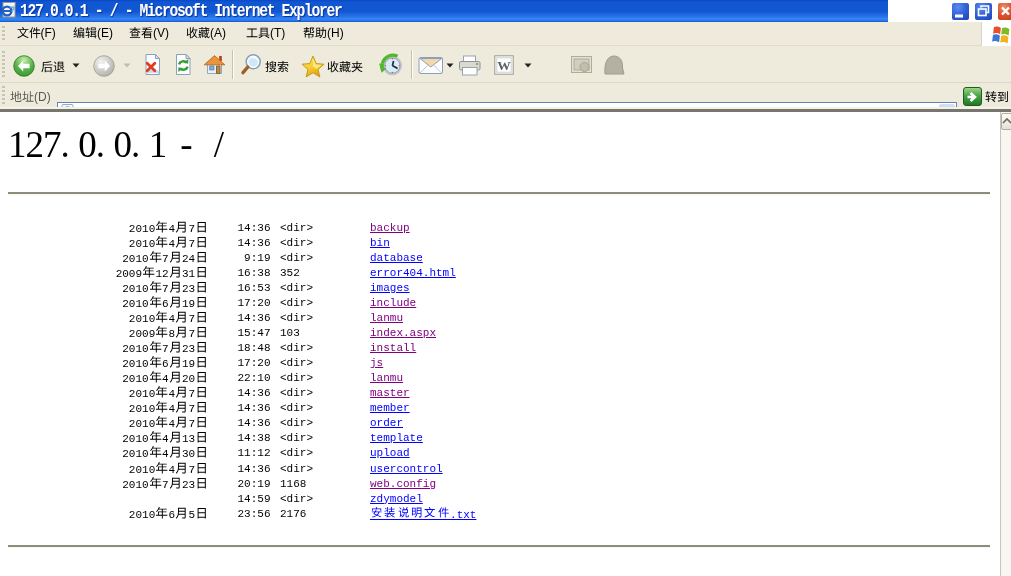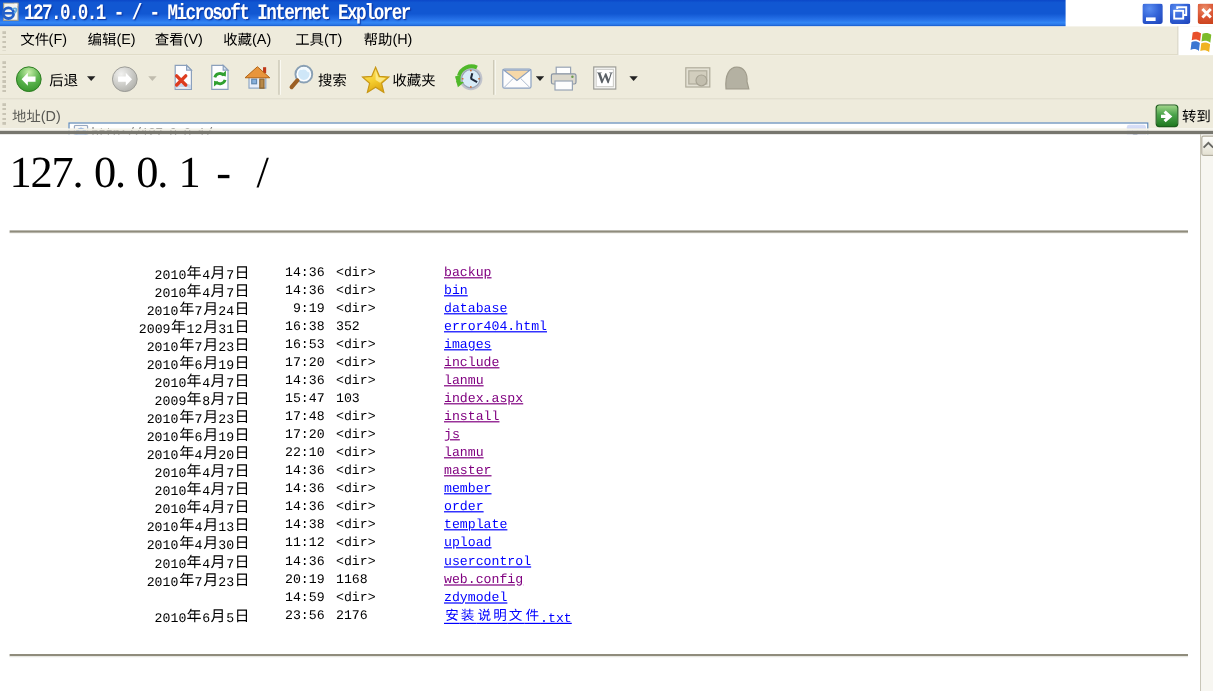--- a/index.html
+++ b/index.html
@@ -370,21 +370,21 @@
         <use href="#g17" transform="translate(0.425 10.625) scale(0.0125 -0.0125)"></use>
       </svg><span>7</span><svg class="cjk" style="width:13.35px;height:13.35px;vertical-align:-2px" viewBox="0 0 13.35 13.35" fill="currentColor">
         <use href="#g15" transform="translate(0.425 10.625) scale(0.0125 -0.0125)"></use>
       </svg></span><span class="c2">15:47</span><span class="c3">103</span><span class="c4 v"><span>index.aspx</span></span></div>
 <div class="row" style="top:341.1px"><span class="c1"><span>2010</span><svg class="cjk" style="width:13.35px;height:13.35px;vertical-align:-2px" viewBox="0 0 13.35 13.35" fill="currentColor">
         <use href="#g11" transform="translate(0.425 10.625) scale(0.0125 -0.0125)"></use>
       </svg><span>7</span><svg class="cjk" style="width:13.35px;height:13.35px;vertical-align:-2px" viewBox="0 0 13.35 13.35" fill="currentColor">
         <use href="#g17" transform="translate(0.425 10.625) scale(0.0125 -0.0125)"></use>
       </svg><span>23</span><svg class="cjk" style="width:13.35px;height:13.35px;vertical-align:-2px" viewBox="0 0 13.35 13.35" fill="currentColor">
         <use href="#g15" transform="translate(0.425 10.625) scale(0.0125 -0.0125)"></use>
-      </svg></span><span class="c2">17:48</span><span class="c3">&lt;dir&gt;</span><span class="c4 v"><span>install</span></span></div>
+      </svg></span><span class="c2">18:48</span><span class="c3">&lt;dir&gt;</span><span class="c4 v"><span>install</span></span></div>
 <div class="row" style="top:356.1px"><span class="c1"><span>2010</span><svg class="cjk" style="width:13.35px;height:13.35px;vertical-align:-2px" viewBox="0 0 13.35 13.35" fill="currentColor">
         <use href="#g11" transform="translate(0.425 10.625) scale(0.0125 -0.0125)"></use>
       </svg><span>6</span><svg class="cjk" style="width:13.35px;height:13.35px;vertical-align:-2px" viewBox="0 0 13.35 13.35" fill="currentColor">
         <use href="#g17" transform="translate(0.425 10.625) scale(0.0125 -0.0125)"></use>
       </svg><span>19</span><svg class="cjk" style="width:13.35px;height:13.35px;vertical-align:-2px" viewBox="0 0 13.35 13.35" fill="currentColor">
         <use href="#g15" transform="translate(0.425 10.625) scale(0.0125 -0.0125)"></use>
       </svg></span><span class="c2">17:20</span><span class="c3">&lt;dir&gt;</span><span class="c4 v"><span>js</span></span></div>
 <div class="row" style="top:371.2px"><span class="c1"><span>2010</span><svg class="cjk" style="width:13.35px;height:13.35px;vertical-align:-2px" viewBox="0 0 13.35 13.35" fill="currentColor">
         <use href="#g11" transform="translate(0.425 10.625) scale(0.0125 -0.0125)"></use>
       </svg><span>4</span><svg class="cjk" style="width:13.35px;height:13.35px;vertical-align:-2px" viewBox="0 0 13.35 13.35" fill="currentColor">

